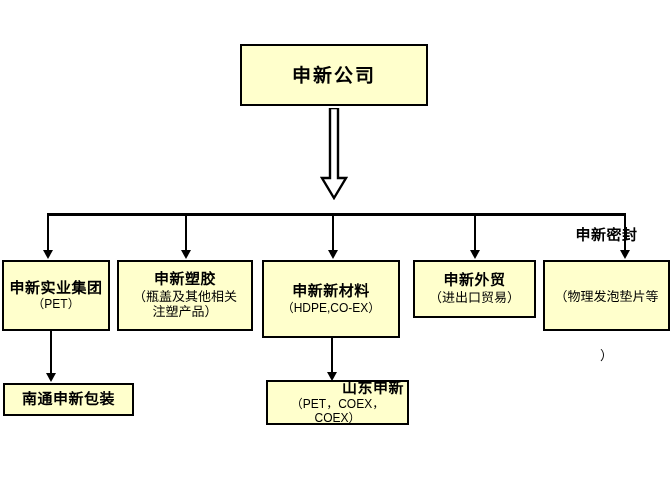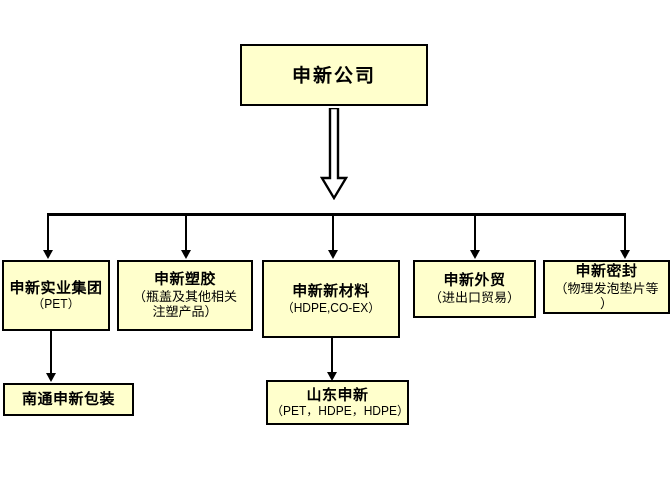--- a/index.html
+++ b/index.html
@@ -125,34 +125,34 @@
   <div class="node" style="left:262px; top:260px; width:138px; height:78px;">
     <div class="title">申新新材料</div>
     <div class="sub mono">（HDPE,CO-EX）</div>
   </div>
 
   <div class="node" style="left:413px; top:260px; width:123px; height:58px;">
     <div class="title">申新外贸</div>
     <div class="sub">（进出口贸易）</div>
   </div>
 
-  <div class="node" style="left:543px; top:260px; width:127px; height:54px;">
+  <div class="node" style="left:543px; top:260px; width:127px; height:71px;gap:44px;">
     <div class="title">申新密封</div>
     <div class="sub">（物理发泡垫片等</div>
     <div class="sub">）</div>
   </div>
 
   <div class="vline" style="left:50px; top:331px; height:44px;"></div>
   <div class="arrowhead" style="left:46px; top:373px;"></div>
 
   <div class="vline" style="left:331px; top:338px; height:37px;"></div>
   <div class="arrowhead" style="left:327px; top:372px;"></div>
 
   <div class="node" style="left:3px; top:383px; width:131px; height:33px;">
     <div class="title">南通申新包装</div>
   </div>
 
-  <div class="node" style="left:266px; top:380px; width:143px; height:45px;">
+  <div class="node" style="left:266px; top:380px; width:143px; height:45px;align-items:flex-end;">
     <div class="title">山东申新</div>
-    <div class="sub mono">（PET，HDPE，HDPE）</div>
+    <div class="sub mono">（PET，COEX，COEX）</div>
   </div>
 
 </div>
 
 </body></html>

